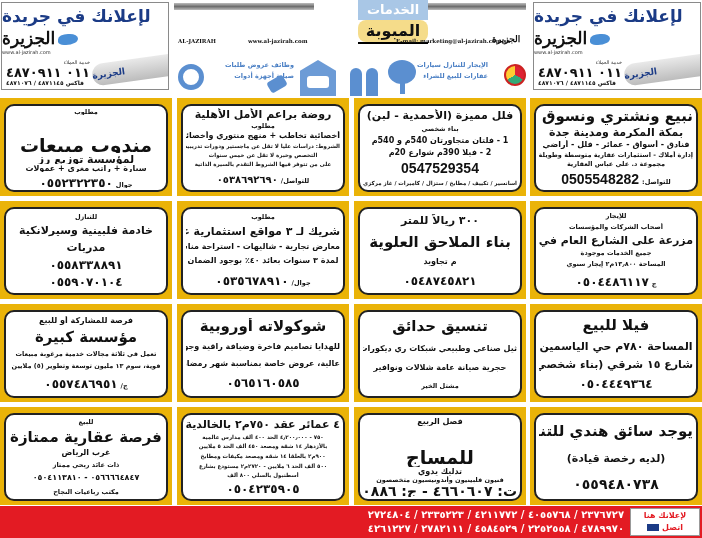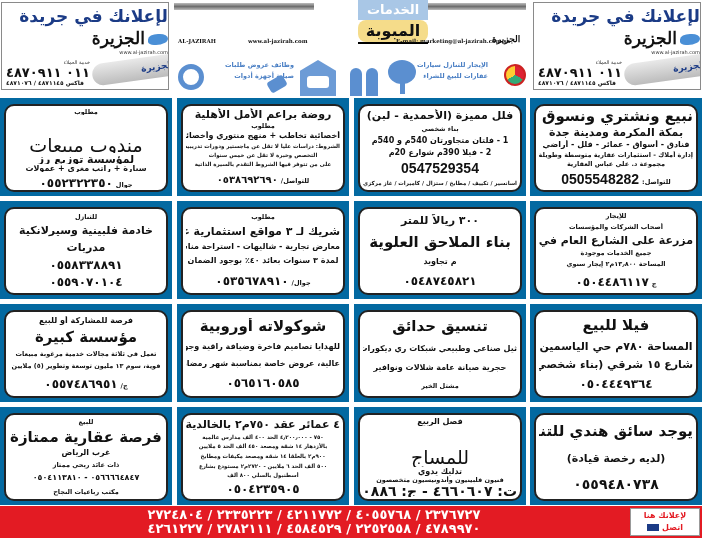--- a/index.html
+++ b/index.html
@@ -3,21 +3,21 @@
 <meta charset="utf-8">
 <style>
   * { box-sizing: border-box; margin: 0; padding: 0; }
   html, body { width: 702px; height: 538px; background: #fff; overflow: hidden; }
   body { font-family: "DejaVu Sans", sans-serif; color: #111; position: relative; }
 
   
   .header { position: absolute; top: 0; left: 0; width: 702px; height: 96px; }
   .promo {
     position: absolute; top: 2px; width: 168px; height: 88px;
-    border: 1px solid #8a8a8a; background: #fff; direction: rtl; text-align: right;
+    border: 1px solid #8a8a8a; background: #fff; direction: rtl; text-align: left;
     overflow: hidden;
   }
   .promo.left { left: 1px; }
   .promo.right { left: 533px; }
   .promo .headline { color: #1b3b86; font-weight: bold; font-size: 17px; line-height: 20px; margin-top: 3px; letter-spacing: 0.5px; }
   .promo .logo { font-family: "DejaVu Serif", serif; font-weight: bold; font-size: 17px; line-height: 20px; margin-top: 2px; position: relative; }
   .promo .logo .map { display: inline-block; width: 20px; height: 11px; background: #4a8fd6; border-radius: 50% 40% 60% 30%; vertical-align: middle; margin-left: 3px; }
   .promo .site { font-size: 5px; color: #333; direction: ltr; margin-top: 1px; }
   .promo .srv { position: absolute; right: 78px; top: 56px; font-size: 5px; color: #333; }
   .promo .phone { position: absolute; left: 4px; top: 62px; font-size: 13px; font-weight: bold; letter-spacing: 1px; direction: ltr; }
@@ -50,44 +50,44 @@
   .ico.house { left: 124px; top: 0; width: 36px; height: 36px; background: #6c9bd6; clip-path: polygon(50% 0,100% 30%,100% 100%,0 100%,0 30%); }
   .ico.house .car { position: absolute; left: 7px; top: 16px; width: 22px; height: 12px; background: #fff; border-radius: 3px; }
   .ico.people { left: 170px; top: 2px; width: 38px; height: 34px; }
   .ico.people span { position: absolute; bottom: 0; width: 12px; height: 28px; background: #5b8fd0; border-radius: 6px 6px 0 0; }
   .ico.tree { left: 212px; top: 0; width: 28px; height: 24px; background: #5b8fd0; border-radius: 50%; }
   .ico.trunk { left: 224px; top: 22px; width: 5px; height: 12px; background: #5b8fd0; }
   .ico.badge { left: 328px; top: 4px; width: 22px; height: 22px; border-radius: 50%; background: conic-gradient(#d23 0 33%, #3a7 0 66%, #fc3 0); border: 2px solid #c22; }
 
   
   .grid { position: absolute; top: 98px; left: 0; width: 702px; height: 408px; }
-  .cell { position: absolute; width: 172px; height: 98px; background: #0369a1; padding: 6px 4px 4px 4px; }
+  .cell { position: absolute; width: 172px; height: 98px; background: #eab308; padding: 6px 4px 4px 4px; }
   .ad {
     width: 100%; height: 100%; background: #fff; border: 2px solid #222; border-radius: 10px;
     direction: rtl; text-align: center; overflow: hidden; padding: 2px 3px;
     display: flex; flex-direction: column; justify-content: space-around;
   }
   .ad div { white-space: nowrap; overflow: hidden; }
   .s { font-size: 6.5px; font-weight: bold; line-height: 8px; }
   .m { font-size: 8px; font-weight: bold; line-height: 10px; }
   .l { font-size: 11px; font-weight: bold; line-height: 13px; }
   .xl { font-size: 15px; font-weight: bold; line-height: 17px; }
-  .xxl { font-size: 19px; font-weight: normal; line-height: 21px; letter-spacing: 1px; margin-top: 20px; }
+  .xxl { font-size: 19px; font-weight: bold; line-height: 21px; letter-spacing: 1px; margin-top: 20px; }
   .ph { font-size: 12px; font-weight: bold; letter-spacing: 1.5px; line-height: 14px; }
   .ph-lat { font-family: "Liberation Sans", sans-serif; font-size: 14px; font-weight: bold; line-height: 15px; direction: ltr; }
   .ph-row { direction: rtl; }
   .ph-row .lbl { font-size: 6.5px; font-weight: bold; margin-left: 3px; }
   .col0 { left: 530px; } .col1 { left: 354px; } .col2 { left: 177px; } .col3 { left: 0px; }
   .row0 { top: 0; } .row1 { top: 103px; } .row2 { top: 206px; } .row3 { top: 309px; }
 
   
   .footer { position: absolute; top: 506px; left: 0; width: 702px; height: 32px; background: #e31b23; }
   .footer .nums {
     position: absolute; left: 4px; top: 2px; width: 620px; color: #fff; font-weight: bold;
-    font-size: 13px; line-height: 14px; direction: rtl; text-align: center; letter-spacing: 1px;
+    font-size: 10px; line-height: 14px; direction: rtl; text-align: right; letter-spacing: 1px;
   }
   .footer .cta {
     position: absolute; right: 2px; top: 2px; width: 70px; height: 28px; background: #fff;
     border: 1px solid #999; direction: rtl; text-align: center; color: #e31b23; font-weight: bold;
     font-size: 8px; line-height: 12px; padding-top: 1px;
   }
   .footer .cta .hand { display: inline-block; width: 12px; height: 7px; background: #1b3b86; vertical-align: middle; margin-right: 3px; }
 </style>
 </head>
 <body>

